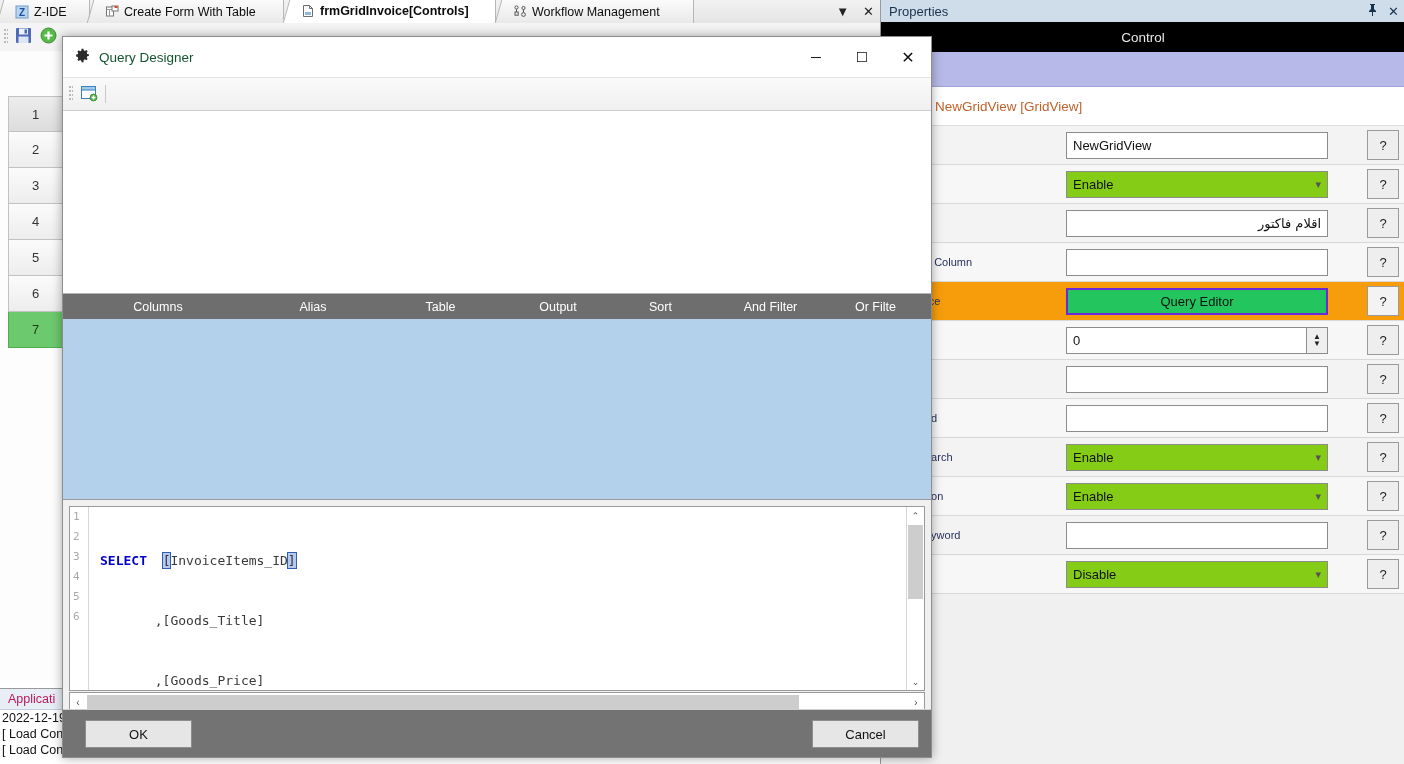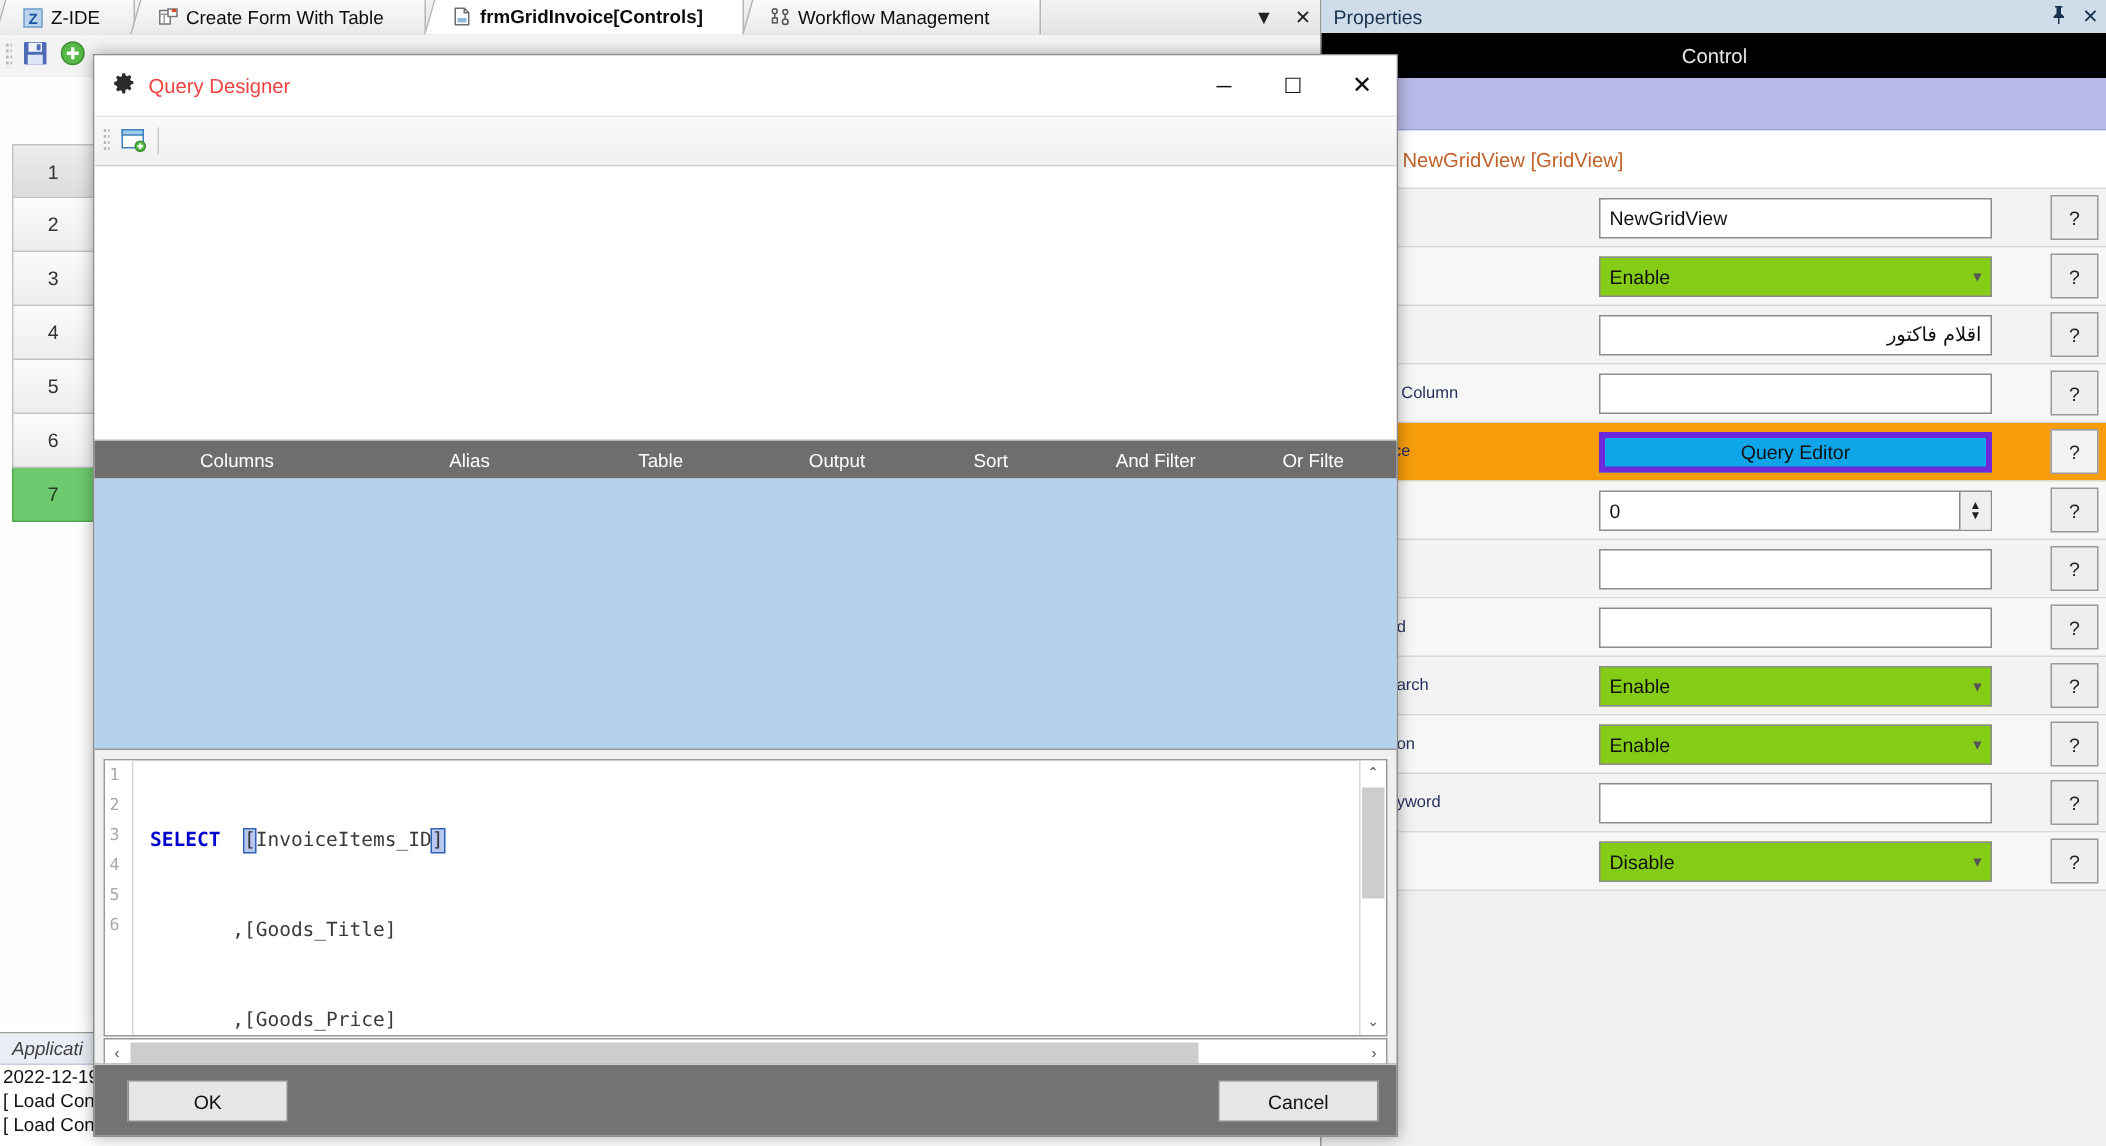--- a/index.html
+++ b/index.html
@@ -41,21 +41,21 @@
     background:linear-gradient(#fbfbfb,#ededed);display:flex;align-items:center;justify-content:center;
     font-size:13px;color:#333;}
   .rnum:first-child{border-top:1px solid #c2c2c2;background:linear-gradient(#ededed,#dcdcdc);}
   .rnum.sel{background:#6dc96d;border-color:#4fae4f;color:#1d3d1d;}
   #greenbar{position:absolute;left:8px;top:651px;width:54px;height:22px;background:#139a13;border:1px solid #0d7d0d;}
 
   
   #logpane{position:absolute;left:0;top:688px;width:880px;height:76px;background:#ffffff;
     border-top:1px solid #9a9a9a;font-family:"Liberation Sans",sans-serif;}
   #logtabs{height:20px;background:#e9eef6;border-bottom:1px solid #c3cede;display:flex;align-items:center;}
-  #logtabs .ltab{padding:0 8px;font-size:12.5px;color:#404040;font-style:italic;}
+  #logtabs .ltab{padding:0 8px;font-size:12.5px;color:#be185d;}
   .logline{font-size:12.5px;color:#111;line-height:16px;padding-left:2px;white-space:nowrap;}
 
   
   #props{position:absolute;left:880px;top:0;width:524px;height:764px;background:#f0f0f0;
     border-left:1px solid #9a9a9a;}
   #props-head{height:22px;background:#cfdcea;display:flex;align-items:center;
     padding:0 6px 0 8px;font-size:13px;color:#17324d;}
   #props-head .spacer{flex:1;}
   #props-head .phicon{font-size:13px;color:#17324d;margin-left:10px;}
   #props-ctlbar{height:30px;background:#000000;color:#e8e8e8;display:flex;align-items:center;
@@ -69,35 +69,35 @@
     box-sizing:border-box;gap:31px;}
   .prow.alt{background:#f7f7f7;}
   .prow.hl{background:#f79d0c;}
   .plabel{width:154px;padding-left:44px;box-sizing:border-box;font-size:11px;color:#26305c;
     overflow:hidden;white-space:nowrap;}
   .pfield{flex:1;padding:0 2px 0 0;display:flex;align-items:center;}
   .ctl{height:27px;box-sizing:border-box;width:100%;border:1px solid #8c8c8c;background:#ffffff;
     display:flex;align-items:center;padding:0 6px;font-size:13px;color:#111;}
   .ctl.combo{background:#84cc16;justify-content:space-between;}
   .ctl.rtl{direction:rtl;justify-content:flex-start;font-family:"DejaVu Sans",sans-serif;}
-  .ctl.btn{background:#0ea5e9;border:4px solid #6d28d9;justify-content:center;font-size:13px;}
+  .ctl.btn{background:#22c55e;border:2px solid #6d28d9;justify-content:center;font-size:13px;}
   .ctl.spin{padding-right:0;}
   .spinbox{width:20px;height:25px;margin-left:auto;border-left:1px solid #8c8c8c;background:#efefef;
     display:flex;flex-direction:column;align-items:center;justify-content:center;line-height:7px;font-size:8px;color:#222;}
   .qbtn{width:30px;height:28px;margin:0 6px;flex:0 0 30px;border:1px solid #9a9a9a;background:#eeeeee;
     display:flex;align-items:center;justify-content:center;font-size:13px;color:#222;}
   .chev{font-size:11px;color:#555;}
 
   
   #qd{position:absolute;left:62px;top:36px;width:868px;height:720px;background:#f0f0f0;
     border:1px solid #8d8d8d;box-shadow:0 0 10px rgba(0,0,0,.35);}
   #qd-title{height:40px;background:#ffffff;display:flex;align-items:center;padding-left:12px;
     border-bottom:1px solid #e3e3e3;}
   #qd-title .gear{font-size:15px;margin-right:9px;color:#2b2b2b;}
-  #qd-title .ttl{font-size:13.5px;color:#ef4444;}
+  #qd-title .ttl{font-size:13.5px;color:#14532d;}
   #qd-wbtns{margin-left:auto;display:flex;height:40px;}
   .wbtn{width:46px;height:40px;display:flex;align-items:center;justify-content:center;font-size:14px;color:#111;}
   .wbtn.close{font-size:16px;}
 
   #qd-toolbar{height:32px;background:linear-gradient(#fafafa,#f0f0f0);border-bottom:1px solid #cfcfcf;
     display:flex;align-items:center;gap:7px;padding-left:6px;}
   #qd-diagram{height:182px;background:#ffffff;border-bottom:1px solid #b5b5b5;}
   #qd-gridhdr{height:25px;background:#6e6e6e;display:flex;align-items:center;color:#ffffff;font-size:12.5px;}
   #qd-gridhdr .gh{text-align:center;overflow:hidden;white-space:nowrap;}
   #qd-gridbody{height:180px;background:#b3d1ea;border-bottom:1px solid #9a9a9a;}

